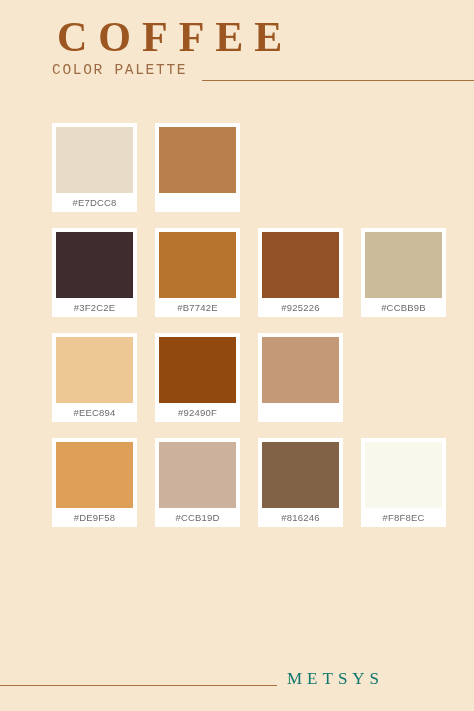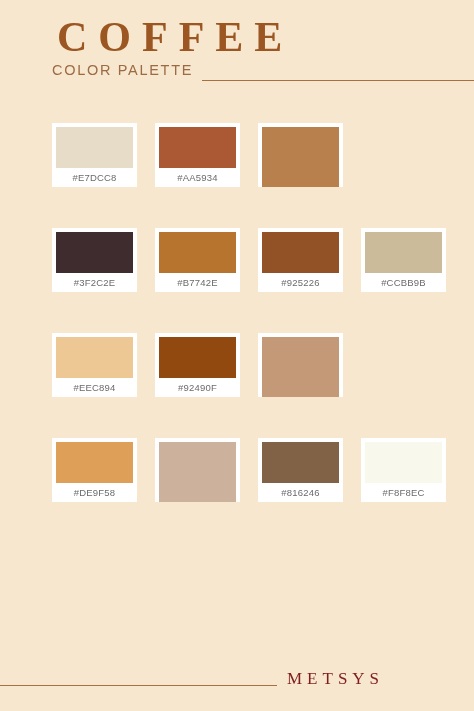--- a/index.html
+++ b/index.html
@@ -32,21 +32,21 @@
     line-height: 52px;
     letter-spacing: 11px;
     color: #9C5621;
     white-space: nowrap;
     font-weight: 700;
   }
   .title-sub {
     position: absolute;
     left: 52px;
     top: 62px;
-    font-family: Liberation Sans, sans-serif;
+    font-family: Liberation Mono, monospace;
     font-size: 14.5px;
     line-height: 16px;
     letter-spacing: 1.7px;
     color: #9D6B43;
     white-space: nowrap;
     font-weight: 400;
   }
   .header-rule {
     position: absolute;
     left: 202px;
@@ -66,21 +66,21 @@
   .swatch-row {
     display: flex;
     height: 105px;
   }
   .card {
     width: 85px;
     margin-right: 18px;
     background: #FFFFFF;
     padding: 4px 4px 0 4px;
     box-sizing: border-box;
-    height: 64px;
+    height: 89px;
     display: flex;
     flex-direction: column;
   }
   .card.empty {
     background: transparent;
   }
   .chip {
     width: 77px;
     height: 66px;
     display: block;
@@ -118,45 +118,41 @@
     background: #A9703F;
   }
   .brand {
     position: absolute;
     left: 287px;
     top: 668px;
     font-family: "Liberation Serif", serif;
     font-size: 17px;
     line-height: 22px;
     letter-spacing: 5px;
-    color: #7f1d1d;
+    color: #0f766e;
     font-variant: small-caps;
     white-space: nowrap;
   }
 </style>
 </head>
 <body>
 
 <div class="header">
   <div class="title-coffee">COFFEE</div>
   <div class="title-sub">COLOR PALETTE</div>
   <div class="header-rule"></div>
 </div>
 
 <div class="palette">
     <div class="swatch-row">
       <div class="card">
         <div class="chip" style="background: rgb(231, 220, 200);"></div>
         <div class="hex">#E7DCC8</div>
       </div>
       <div class="card">
-        <div class="chip" style="background: rgb(170, 89, 52);"></div>
-        <div class="hex">#AA5934</div>
-      </div>
-      <div class="card">
         <div class="chip" style="background: rgb(184, 128, 76);"></div>
       </div>
     </div>
     <div class="swatch-row">
       <div class="card">
         <div class="chip" style="background: rgb(63, 44, 46);"></div>
         <div class="hex">#3F2C2E</div>
       </div>
       <div class="card">
         <div class="chip" style="background: rgb(183, 116, 46);"></div>
@@ -184,20 +180,21 @@
         <div class="chip" style="background: rgb(196, 153, 119);"></div>
       </div>
     </div>
     <div class="swatch-row">
       <div class="card">
         <div class="chip" style="background: rgb(222, 159, 88);"></div>
         <div class="hex">#DE9F58</div>
       </div>
       <div class="card">
         <div class="chip" style="background: rgb(204, 177, 157);"></div>
+        <div class="hex">#CCB19D</div>
       </div>
       <div class="card">
         <div class="chip" style="background: rgb(129, 98, 70);"></div>
         <div class="hex">#816246</div>
       </div>
       <div class="card">
         <div class="chip" style="background: rgb(248, 248, 236);"></div>
         <div class="hex">#F8F8EC</div>
       </div>
     </div>

